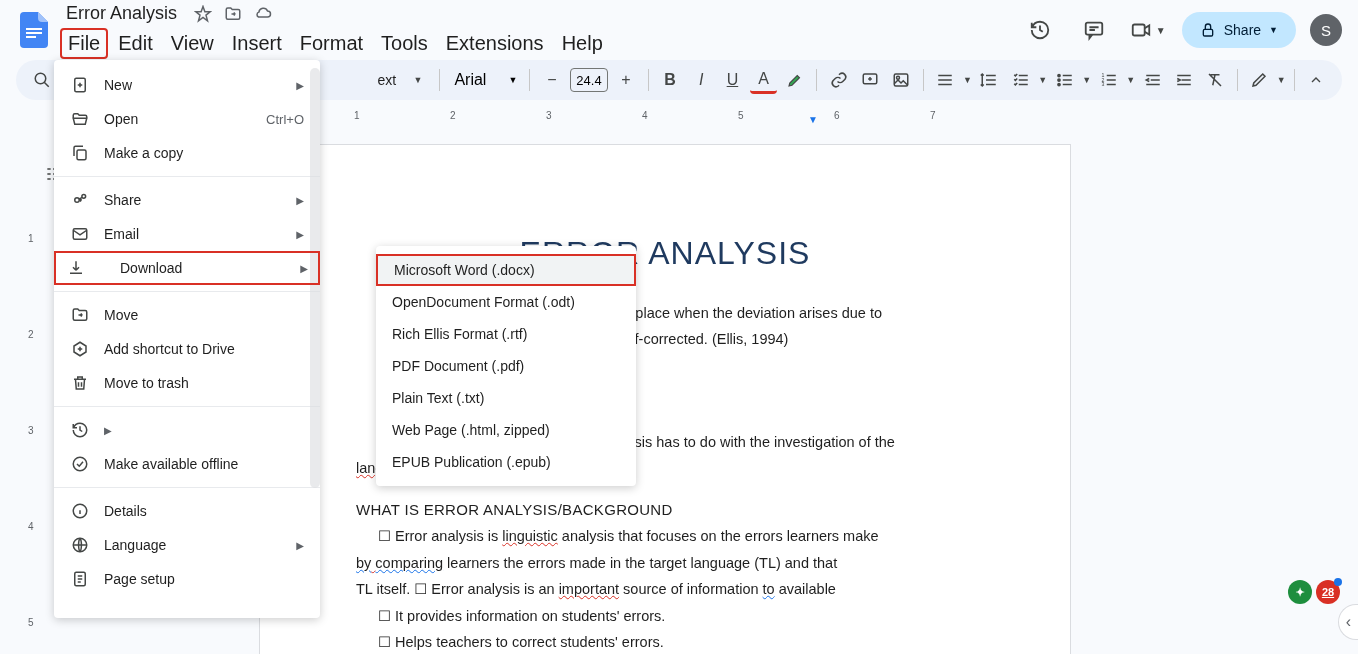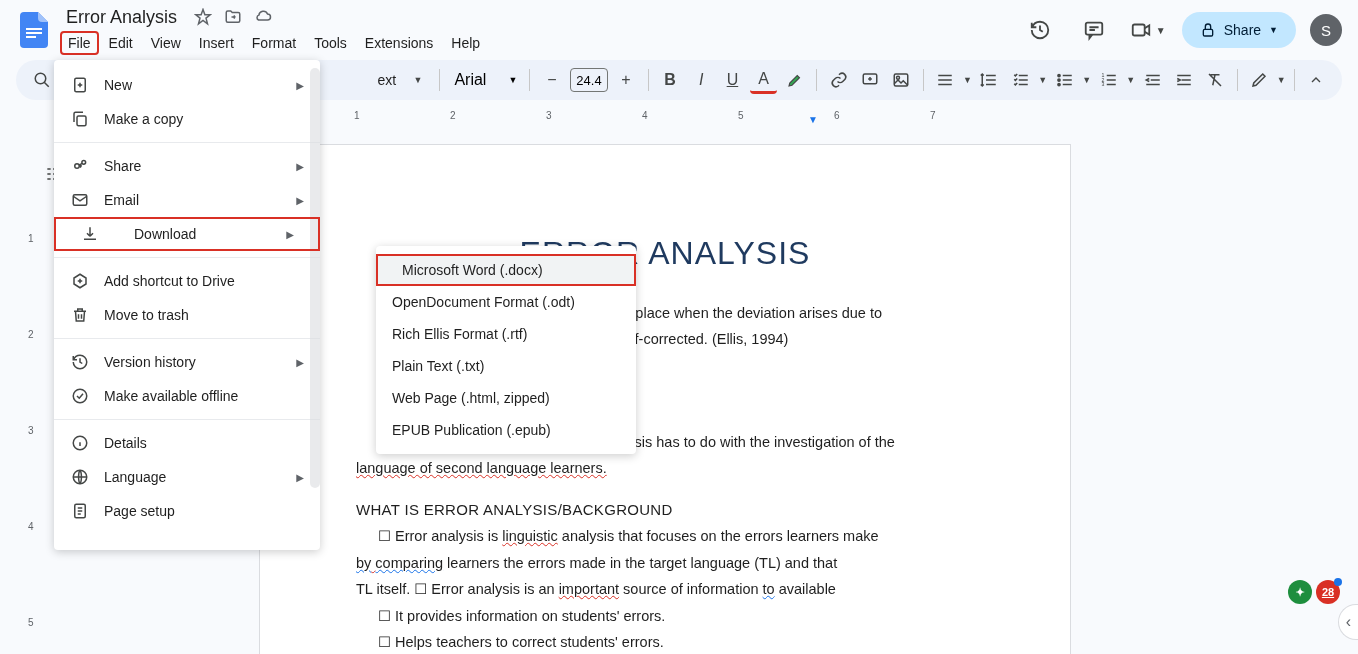--- a/index.html
+++ b/index.html
@@ -7,21 +7,21 @@
 
 
 .header { display: flex; align-items: center; padding: 8px 16px; height: 60px; }
 .docs-logo { width: 36px; height: 36px; display: flex; align-items: center; justify-content: center; margin-right: 8px; }
 .docs-logo svg { width: 28px; height: 36px; }
 .title-area { flex: 1; }
 .title-row { display: flex; align-items: center; gap: 10px; height: 24px; }
 .doc-title { font-size: 18px; color: #1f1f1f; padding: 2px 6px; }
 .title-icon { width: 20px; height: 20px; color: #5f6368; display: flex; align-items: center; justify-content: center; cursor: pointer; }
 .menubar { display: flex; gap: 2px; margin-top: 2px; }
-.menubar-item { font-size: 14px; color: #1f1f1f; padding: 4px 8px; border-radius: 4px; cursor: pointer; }
+.menubar-item { font-size: 20px; color: #1f1f1f; padding: 4px 8px; border-radius: 4px; cursor: pointer; }
 .menubar-item.active { border: 2px solid #d93025; padding: 2px 6px; }
 .header-right { display: flex; align-items: center; gap: 14px; }
 .header-icon { width: 40px; height: 40px; display: flex; align-items: center; justify-content: center; color: #444746; cursor: pointer; border-radius: 50%; }
 .meet-btn { display: flex; align-items: center; gap: 4px; }
 .share-btn { background: #c2e7ff; border-radius: 40px; padding: 10px 18px; display: flex; align-items: center; gap: 8px; font-size: 14px; color: #001d35; cursor: pointer; font-weight: 500; }
 .avatar { width: 32px; height: 32px; border-radius: 50%; background: #5f6368; color: #fff; display: flex; align-items: center; justify-content: center; font-size: 15px; cursor: pointer; }
 
 
 .toolbar { display: flex; align-items: center; background: #edf2fa; border-radius: 24px; margin: 0 16px; height: 40px; padding: 0 12px; gap: 4px; }
 .toolbar-btn { width: 28px; height: 28px; display: flex; align-items: center; justify-content: center; color: #444746; cursor: pointer; border-radius: 4px; }
@@ -45,32 +45,32 @@
 .doc-body { font-size: 14.5px; color: #1f1f1f; line-height: 1.55; }
 .doc-body p { margin-bottom: 4px; }
 .doc-h2 { font-size: 15px; font-weight: 400; margin: 18px 0 8px 0; letter-spacing: 0.3px; }
 .squiggle-red { text-decoration: underline wavy #d93025; text-decoration-thickness: 1px; }
 .squiggle-blue { text-decoration: underline wavy #1a73e8; text-decoration-thickness: 1px; }
 .bullet-line { padding-left: 22px; }
 
 
 .file-menu { position: absolute; left: 54px; top: 60px; width: 266px; background: #fff; border-radius: 4px; box-shadow: 0 2px 10px rgba(0,0,0,0.2); padding: 8px 0; z-index: 100; max-height: 574px; overflow: hidden; }
 .menu-item { display: flex; align-items: center; padding: 7px 16px; font-size: 14px; color: #1f1f1f; cursor: pointer; gap: 14px; position: relative; }
-.menu-item.highlighted { border: 2px solid #d93025; padding: 5px 24px; gap: 34px; }
+.menu-item.highlighted { border: 2px solid #d93025; padding: 5px 10px; gap: 34px; }
 .menu-icon { width: 20px; height: 20px; display: flex; align-items: center; justify-content: center; color: #444746; flex-shrink: 0; }
 .menu-label { flex: 1; }
 .menu-shortcut { color: #5f6368; font-size: 13px; }
 .menu-arrow { color: #5f6368; font-size: 10px; }
 .menu-sep { height: 1px; background: #e8eaed; margin: 6px 0; }
 .menu-scroll { position: absolute; right: 0; top: 8px; width: 10px; height: 420px; background: #dadce0; border-radius: 5px; opacity: 0.6; }
 
 
 .submenu { position: absolute; left: 376px; top: 246px; width: 260px; background: #fff; border-radius: 4px; box-shadow: 0 2px 10px rgba(0,0,0,0.2); padding: 8px 0; z-index: 101; }
 .submenu-item { padding: 8px 16px; font-size: 14px; color: #1f1f1f; cursor: pointer; }
-.submenu-item.highlighted { border: 2px solid #d93025; padding: 6px 24px; background: #f1f3f4; }
+.submenu-item.highlighted { border: 2px solid #d93025; padding: 6px 16px; background: #f1f3f4; }
 
 
 .float-badges { position: absolute; right: 18px; bottom: 50px; display: flex; gap: 4px; }
 .badge { width: 24px; height: 24px; border-radius: 50%; display: flex; align-items: center; justify-content: center; font-size: 11px; color: #fff; font-weight: 600; }
 .badge-green { background: #1e8e3e; }
 .badge-red { background: #d93025; position: relative; text-decoration: underline; }
 .badge-red::after { content: ''; position: absolute; top: -2px; right: -2px; width: 8px; height: 8px; background: #1a73e8; border-radius: 50%; }
 .side-tab { position: absolute; right: 0; bottom: 14px; width: 20px; height: 36px; background: #fff; border: 1px solid #dadce0; border-right: none; border-radius: 18px 0 0 18px; display: flex; align-items: center; justify-content: center; color: #5f6368; cursor: pointer; }
 
 svg { display: block; }
@@ -323,20 +323,29 @@
           <rect x="5" y="3" width="14" height="18" rx="2"></rect>
           <path d="M12 9v6M9 12h6"></path>
         </svg>
       </span>
       <span class="menu-label">New</span>
       <span class="menu-arrow">▶</span>
     </div>
     <div class="menu-item">
       <span class="menu-icon">
         <svg width="18" height="18" viewBox="0 0 24 24" fill="none" stroke="currentColor" stroke-width="2">
+          <path d="M3 7a2 2 0 012-2h4l2 2h8a2 2 0 012 2v2H3V7zM3 11h18l-2 8H5l-2-8z"></path>
+        </svg>
+      </span>
+      <span class="menu-label">Open</span>
+      <span class="menu-shortcut">Ctrl+O</span>
+    </div>
+    <div class="menu-item">
+      <span class="menu-icon">
+        <svg width="18" height="18" viewBox="0 0 24 24" fill="none" stroke="currentColor" stroke-width="2">
           <rect x="8" y="8" width="12" height="13" rx="2"></rect>
           <path d="M4 16V5a2 2 0 012-2h10"></path>
         </svg>
       </span>
       <span class="menu-label">Make a copy</span>
     </div>
     <div class="menu-sep"></div>
     <div class="menu-item">
       <span class="menu-icon">
         <svg width="18" height="18" viewBox="0 0 24 24" fill="none" stroke="currentColor" stroke-width="2">
@@ -364,20 +373,29 @@
           <path d="M12 3v12m0 0l-4-4m4 4l4-4M4 19h16"></path>
         </svg>
       </span>
       <span class="menu-label">Download</span>
       <span class="menu-arrow">▶</span>
     </div>
     <div class="menu-sep"></div>
     <div class="menu-item">
       <span class="menu-icon">
         <svg width="18" height="18" viewBox="0 0 24 24" fill="none" stroke="currentColor" stroke-width="2">
+          <path d="M3 6a2 2 0 012-2h4l2 2h8a2 2 0 012 2v9a2 2 0 01-2 2H5a2 2 0 01-2-2V6z"></path>
+          <path d="M10 12h5m0 0l-2-2m2 2l-2 2"></path>
+        </svg>
+      </span>
+      <span class="menu-label">Move</span>
+    </div>
+    <div class="menu-item">
+      <span class="menu-icon">
+        <svg width="18" height="18" viewBox="0 0 24 24" fill="none" stroke="currentColor" stroke-width="2">
           <path d="M12 3L4 8v8l8 5 8-5V8l-8-5z"></path>
           <path d="M12 9v6M9 12h6"></path>
         </svg>
       </span>
       <span class="menu-label">Add shortcut to Drive</span>
     </div>
     <div class="menu-item">
       <span class="menu-icon">
         <svg width="18" height="18" viewBox="0 0 24 24" fill="none" stroke="currentColor" stroke-width="2">
           <path d="M4 7h16M9 7V4h6v3M6 7l1 13h10l1-13M10 11v6M14 11v6"></path>
@@ -386,21 +404,20 @@
       <span class="menu-label">Move to trash</span>
     </div>
     <div class="menu-sep"></div>
     <div class="menu-item">
       <span class="menu-icon">
         <svg width="18" height="18" viewBox="0 0 24 24" fill="none" stroke="currentColor" stroke-width="2">
           <path d="M3 12a9 9 0 109-9 9 9 0 00-8.5 6M3 4v5h5"></path>
           <path d="M12 7v5l3 2"></path>
         </svg>
       </span>
-      <span class="menu-label">Version history</span>
       <span class="menu-arrow">▶</span>
     </div>
     <div class="menu-item">
       <span class="menu-icon">
         <svg width="18" height="18" viewBox="0 0 24 24" fill="none" stroke="currentColor" stroke-width="2">
           <circle cx="12" cy="12" r="9"></circle>
           <path d="M8 12l3 3 5-6"></path>
         </svg>
       </span>
       <span class="menu-label">Make available offline</span>
@@ -434,20 +451,21 @@
       </span>
       <span class="menu-label">Page setup</span>
     </div>
     <div class="menu-item"></div>
   </div>
 
 <div class="submenu" id="submenu">
     <div class="submenu-item highlighted">Microsoft Word (.docx)</div>
     <div class="submenu-item">OpenDocument Format (.odt)</div>
     <div class="submenu-item">Rich Ellis Format (.rtf)</div>
+    <div class="submenu-item">PDF Document (.pdf)</div>
     <div class="submenu-item">Plain Text (.txt)</div>
     <div class="submenu-item">Web Page (.html, zipped)</div>
     <div class="submenu-item">EPUB Publication (.epub)</div>
   </div>
 
 <div class="float-badges">
   <div class="badge badge-green">✦</div>
   <div class="badge badge-red">28</div>
 </div>
 <div class="side-tab">‹</div>

